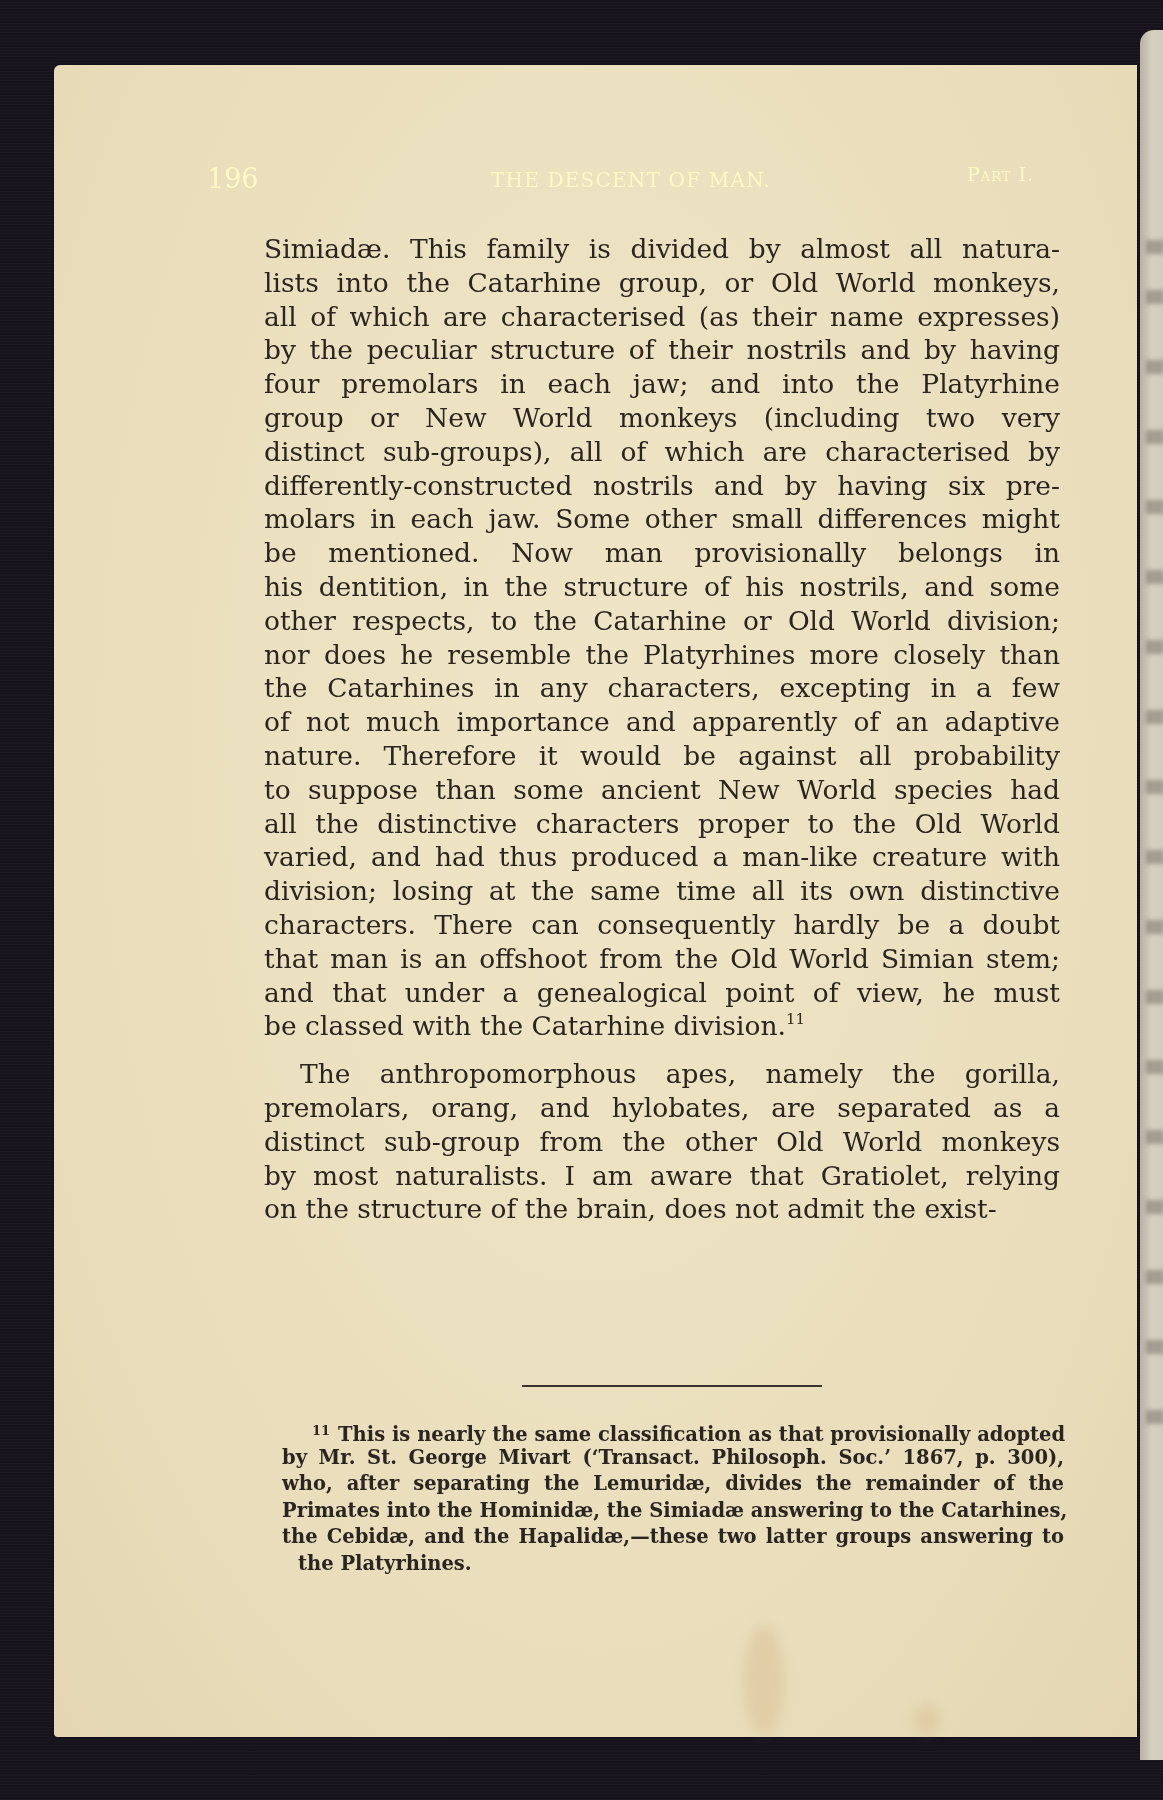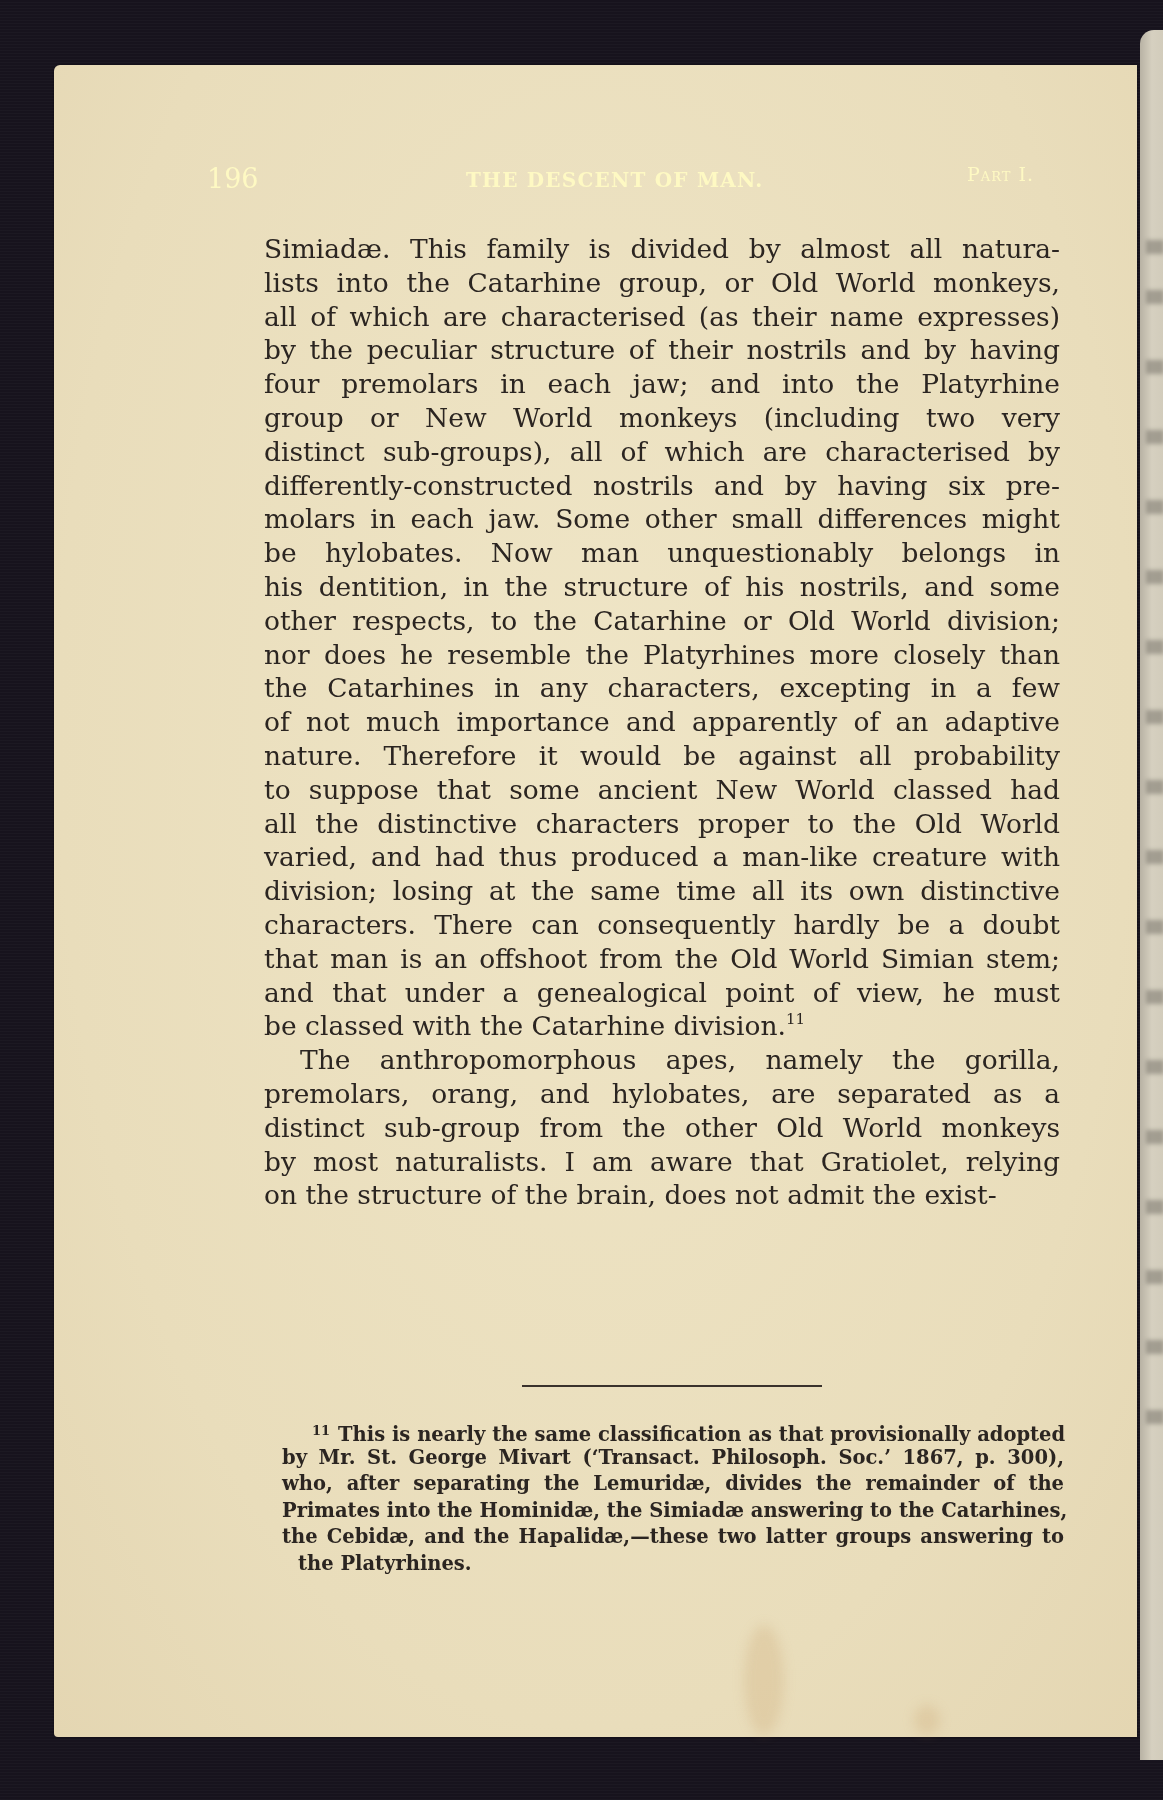--- a/index.html
+++ b/index.html
@@ -66,25 +66,24 @@
     }
     .page-number {
       position: absolute;
       left: 0;
       top: 0;
       font-size: 27px;
       letter-spacing: 0px;
     }
     .running-title {
       position: absolute;
-      left: 259px;
+      left: 284px;
       top: 5px;
       font-size: 20px;
       letter-spacing: 1.2px;
-      font-weight: bold;
     }
     .part-label {
       position: absolute;
       left: 760px;
       top: 0px;
       font-size: 19px;
       font-variant: small-caps;
       letter-spacing: 1px;
     }
     .body-text {
@@ -101,20 +100,21 @@
       white-space: nowrap;
       text-align: justify;
       text-align-last: justify;
       height: 33.8px;
     }
     .body-text .line.last {
       text-align-last: left;
     }
     .body-text .line.indent {
       padding-left: 36px;
+      margin-top: 14px;
     }
     .fnref {
       font-size: 15px;
       vertical-align: 11px;
       line-height: 0;
     }
     .footnote-rule {
       position: absolute;
       left: 522px;
       top: 1385px;
@@ -193,28 +193,28 @@
     <div>
       <span class="line"><span>Simiadæ.  This family is divided by almost all natura-</span></span>
       <span class="line"><span>lists into the Catarhine group, or Old World monkeys,</span></span>
       <span class="line"><span>all of which are characterised (as their name expresses)</span></span>
       <span class="line"><span>by the peculiar structure of their nostrils and by having</span></span>
       <span class="line"><span>four premolars in each jaw; and into the Platyrhine</span></span>
       <span class="line"><span>group or New World monkeys (including two very</span></span>
       <span class="line"><span>distinct sub-groups), all of which are characterised by</span></span>
       <span class="line"><span>differently-constructed nostrils and by having six pre-</span></span>
       <span class="line"><span>molars in each jaw.  Some other small differences might</span></span>
-      <span class="line"><span>be hylobates.  Now man unquestionably belongs in</span></span>
+      <span class="line"><span>be mentioned.  Now man provisionally belongs in</span></span>
       <span class="line"><span>his dentition, in the structure of his nostrils, and some</span></span>
       <span class="line"><span>other respects, to the Catarhine or Old World division;</span></span>
       <span class="line"><span>nor does he resemble the Platyrhines more closely than</span></span>
       <span class="line"><span>the Catarhines in any characters, excepting in a few</span></span>
       <span class="line"><span>of not much importance and apparently of an adaptive</span></span>
       <span class="line"><span>nature.  Therefore it would be against all probability</span></span>
-      <span class="line"><span>to suppose that some ancient New World classed had</span></span>
+      <span class="line"><span>to suppose than some ancient New World species had</span></span>
       <span class="line"><span>all the distinctive characters proper to the Old World</span></span>
       <span class="line"><span>varied, and had thus produced a man-like creature with</span></span>
       <span class="line"><span>division; losing at the same time all its own distinctive</span></span>
       <span class="line"><span>characters.  There can consequently hardly be a doubt</span></span>
       <span class="line"><span>that man is an offshoot from the Old World Simian stem;</span></span>
       <span class="line"><span>and that under a genealogical point of view, he must</span></span>
       <span class="line last"><span>be classed with the Catarhine division.</span><span class="fnref">11</span></span>
     </div>
     <div>
       <span class="line indent"><span>The anthropomorphous apes, namely the gorilla,</span></span>

